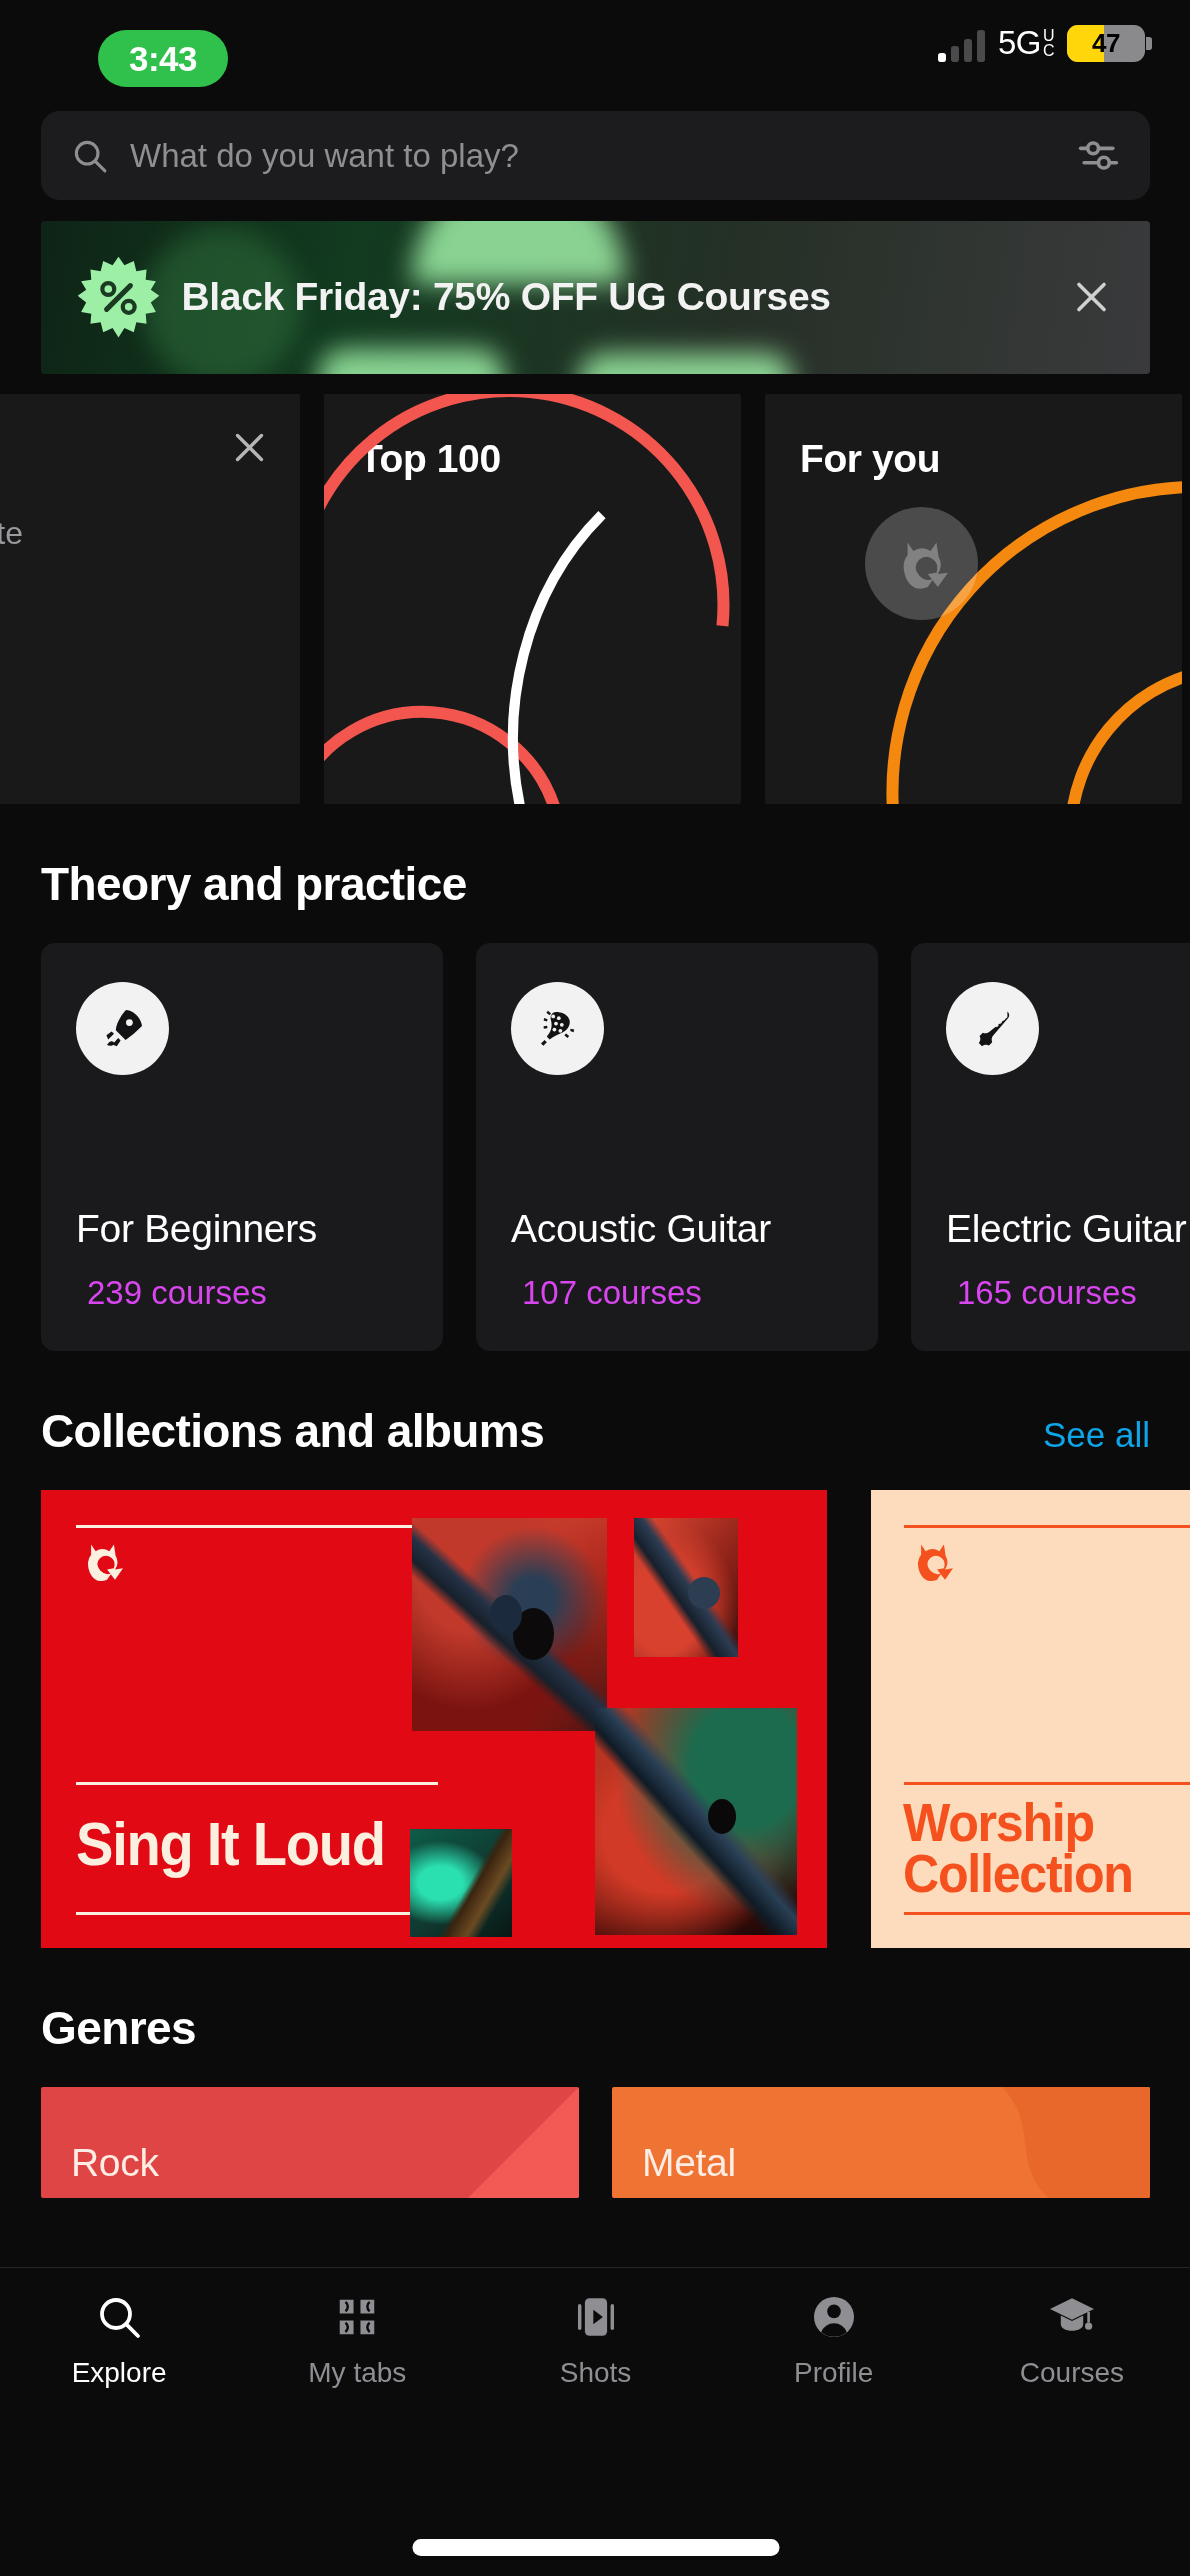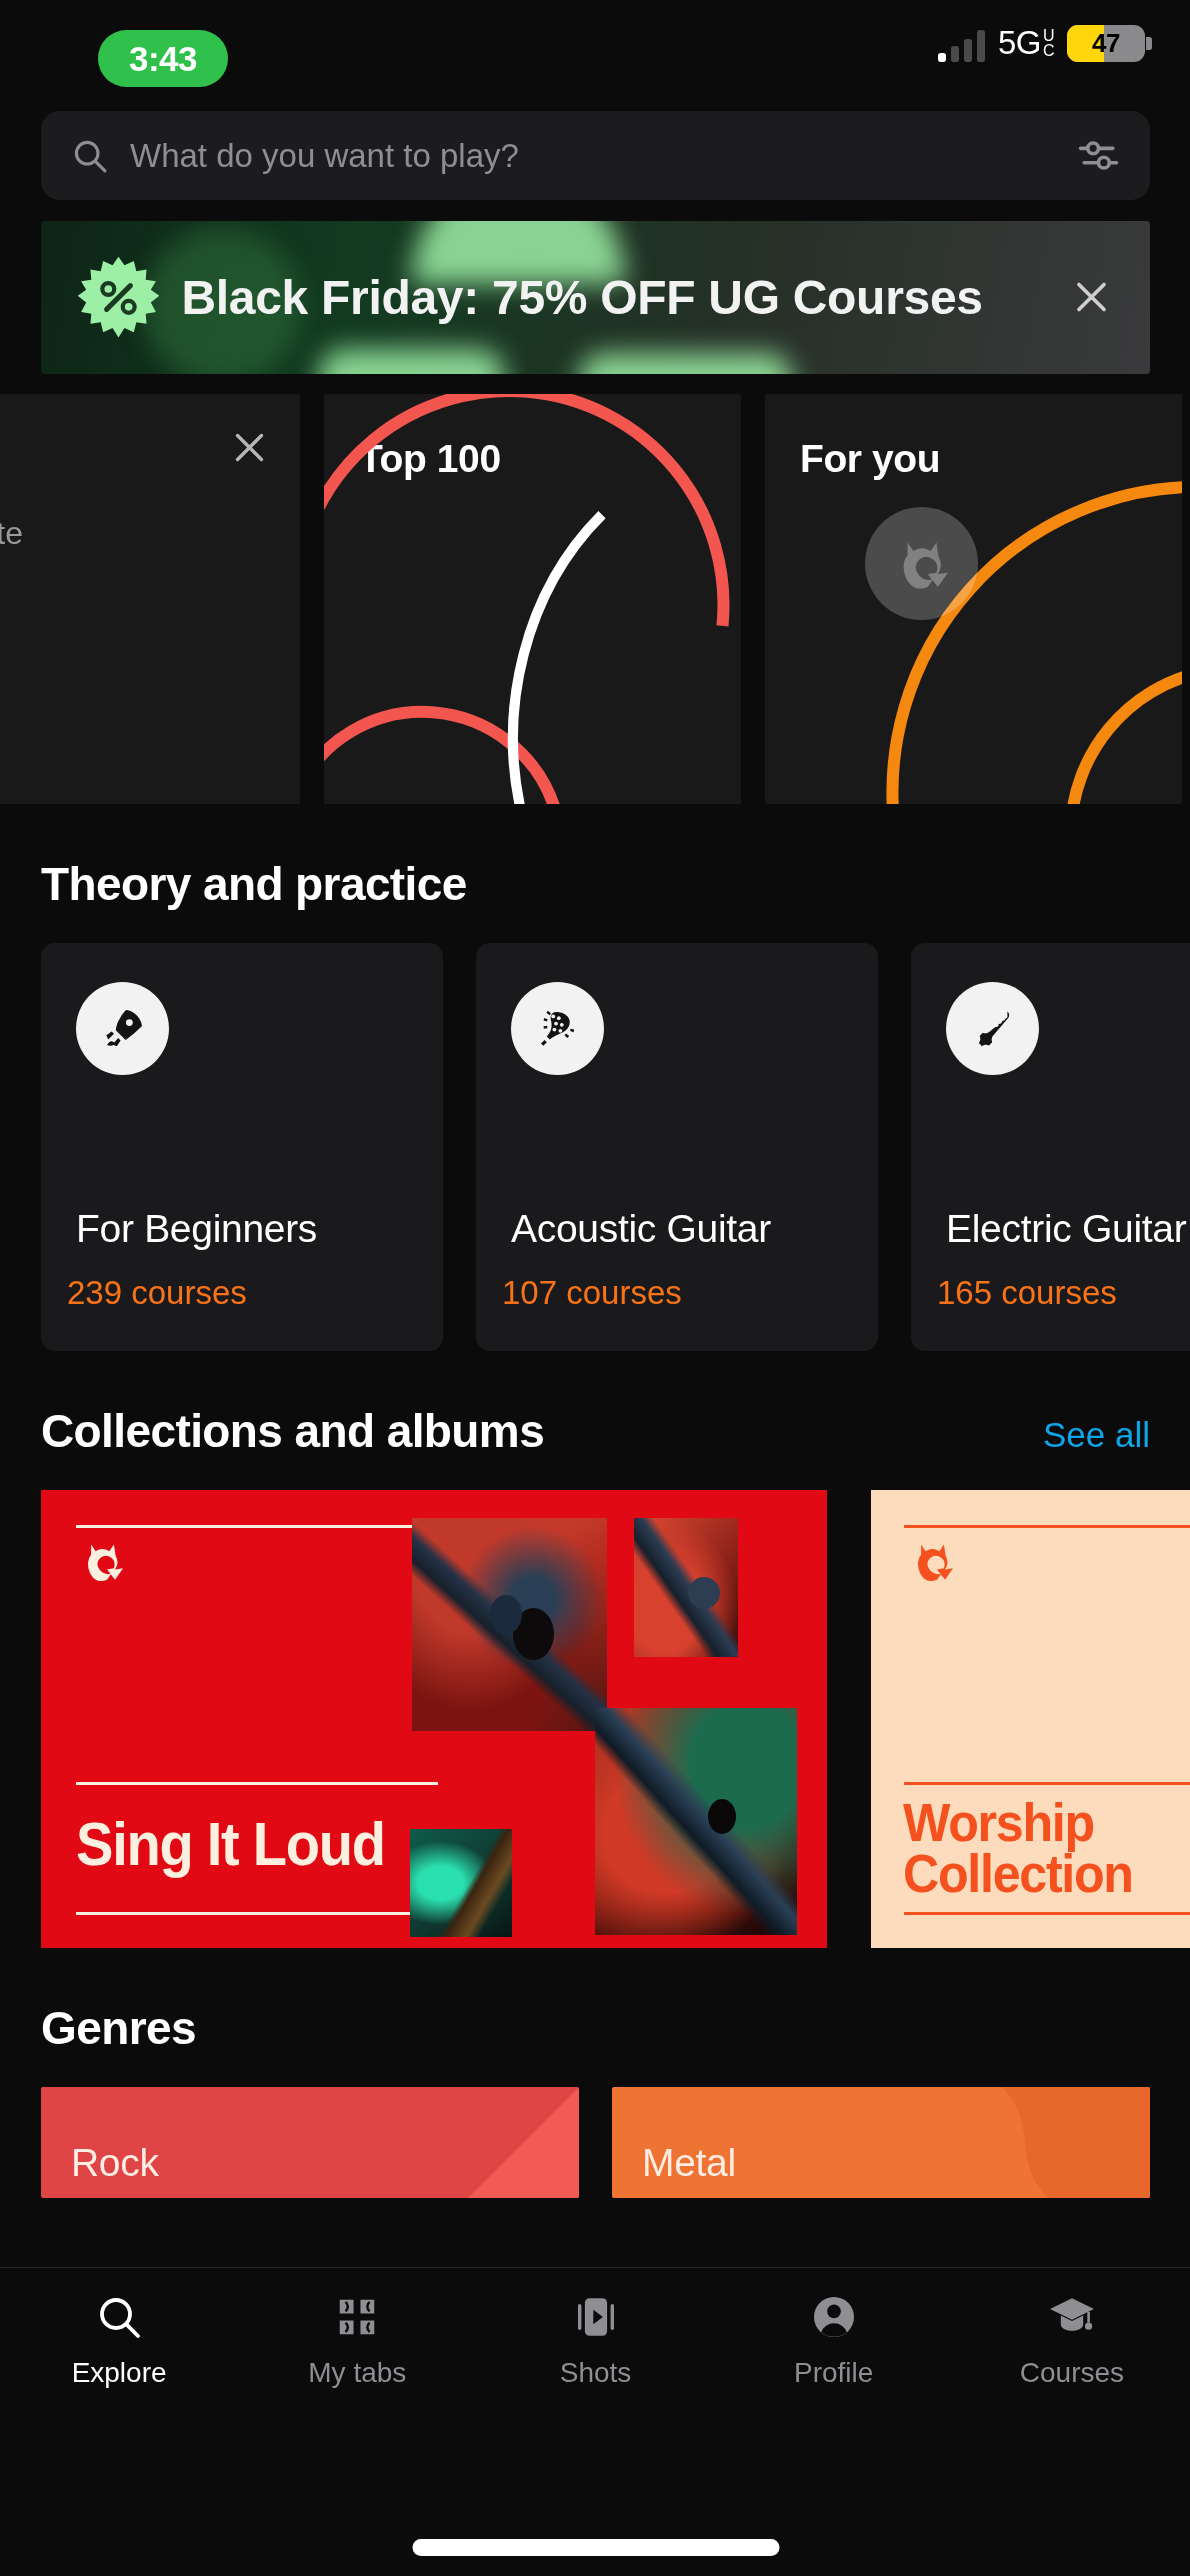--- a/index.html
+++ b/index.html
@@ -70,21 +70,21 @@
   .g1 { width:213px; height:111px; border-radius:111px 111px 0 0; background:#9DEFA6;
         left:371px; top:-48px; }
   .g2 { width:185px; height:102px; border-radius:26px; background:#9DEFA6; left:278px; top:128px; }
   .g3 { width:213px; height:111px; border-radius:26px; background:#9DEFA6; left:538px; top:132px; }
   .g4 { width:158px; height:158px; border-radius:50%; background:#2C6B39; left:102px; top:7.4px; opacity:.6; }
   .promo-badge {
     position:relative; z-index:2; margin-left:35px; width:85px; height:85px; flex:none;
   }
   .promo-text {
     position:relative; z-index:2; margin-left:20.4px;
-    font-size:48px; font-weight:700; color:#F2F2F2; letter-spacing:-0.3px;
+    font-size:39px; font-weight:700; color:#F2F2F2; letter-spacing:-0.3px;
   }
   .promo-close {
     position:absolute; right:37px; top:50%; transform:translateY(-50%); z-index:3;
     width:43px; height:43px; color:#D0D0D2;
   }
 
   
   .carousel { display:flex; gap:24px; padding:20.4px 0 0 0; margin-left:-117px; }
   .ccard {
     position:relative; width:417px; height:410px; flex:none;
@@ -112,21 +112,21 @@
   .theory-row { display:flex; gap:33px; padding-left:41px; }
   .tcard {
     width:402px; height:408px; flex:none; background:#1A1A1C;
     position:relative; border-radius:14px; padding:39px 35px;
   }
   .tcirc {
     width:93px; height:93px; border-radius:50%; background:#F2F2F2;
     display:flex; align-items:center; justify-content:center;
   }
   .tname { position:absolute; left:35px; bottom:100px; font-size:39px; font-weight:400; letter-spacing:-0.3px; white-space:nowrap; }
-  .tcount { position:absolute; left:26px; bottom:39px; font-size:33px; color:#f97316; }
+  .tcount { position:absolute; left:46px; bottom:39px; font-size:33px; color:#d946ef; }
 
   
   .coll-row { display:flex; gap:44px; padding-left:41px; }
   .sing {
     position:relative; width:786px; height:458px; flex:none;
     background:#E00914; overflow:hidden;
   }
   .sing .hline { position:absolute; height:2.8px; background:#FBF0E0; }
   .sing .logo { position:absolute; left:33px; top:43px; width:57px; height:57px; }
   .sing .title {

